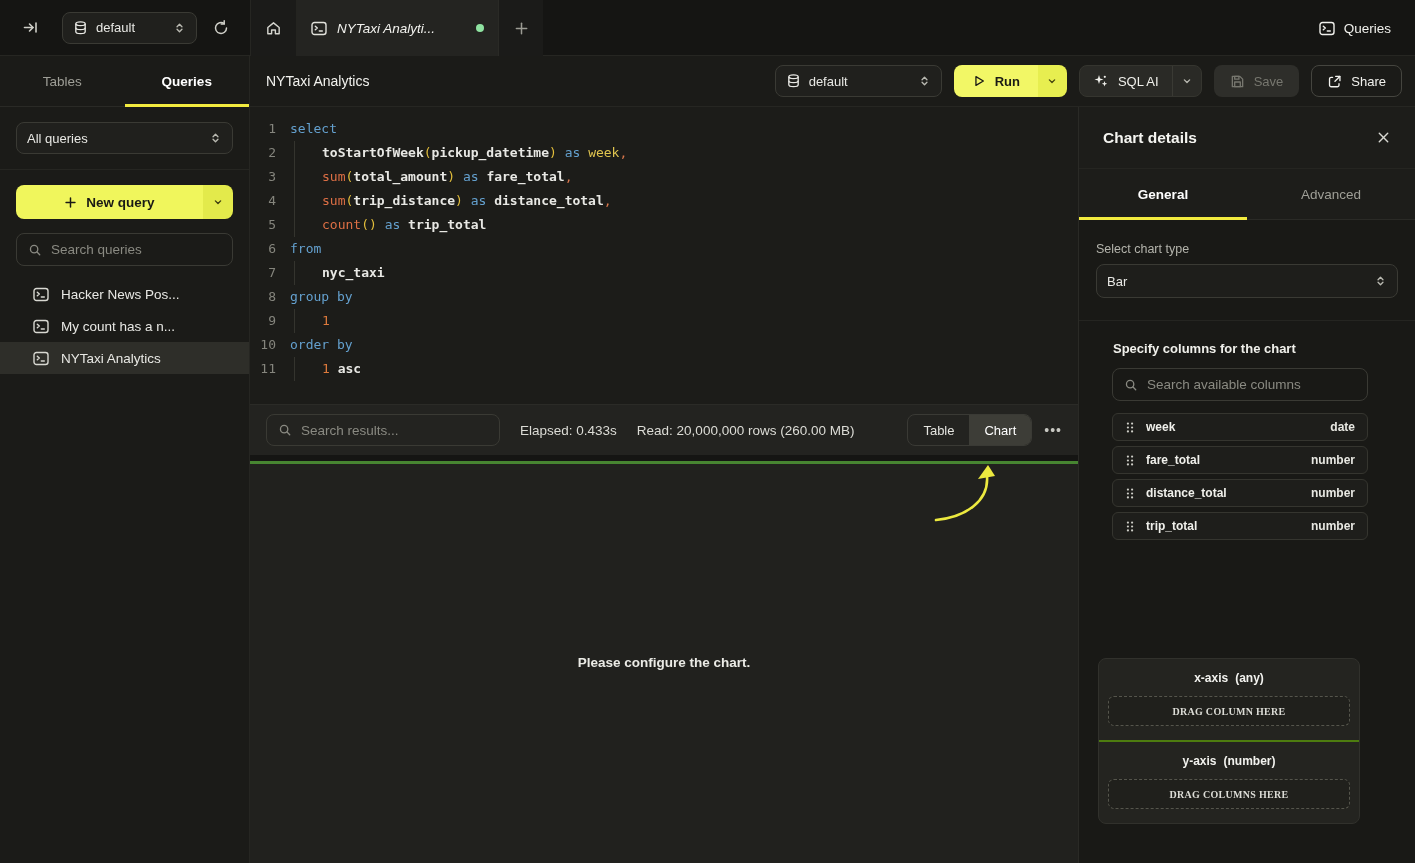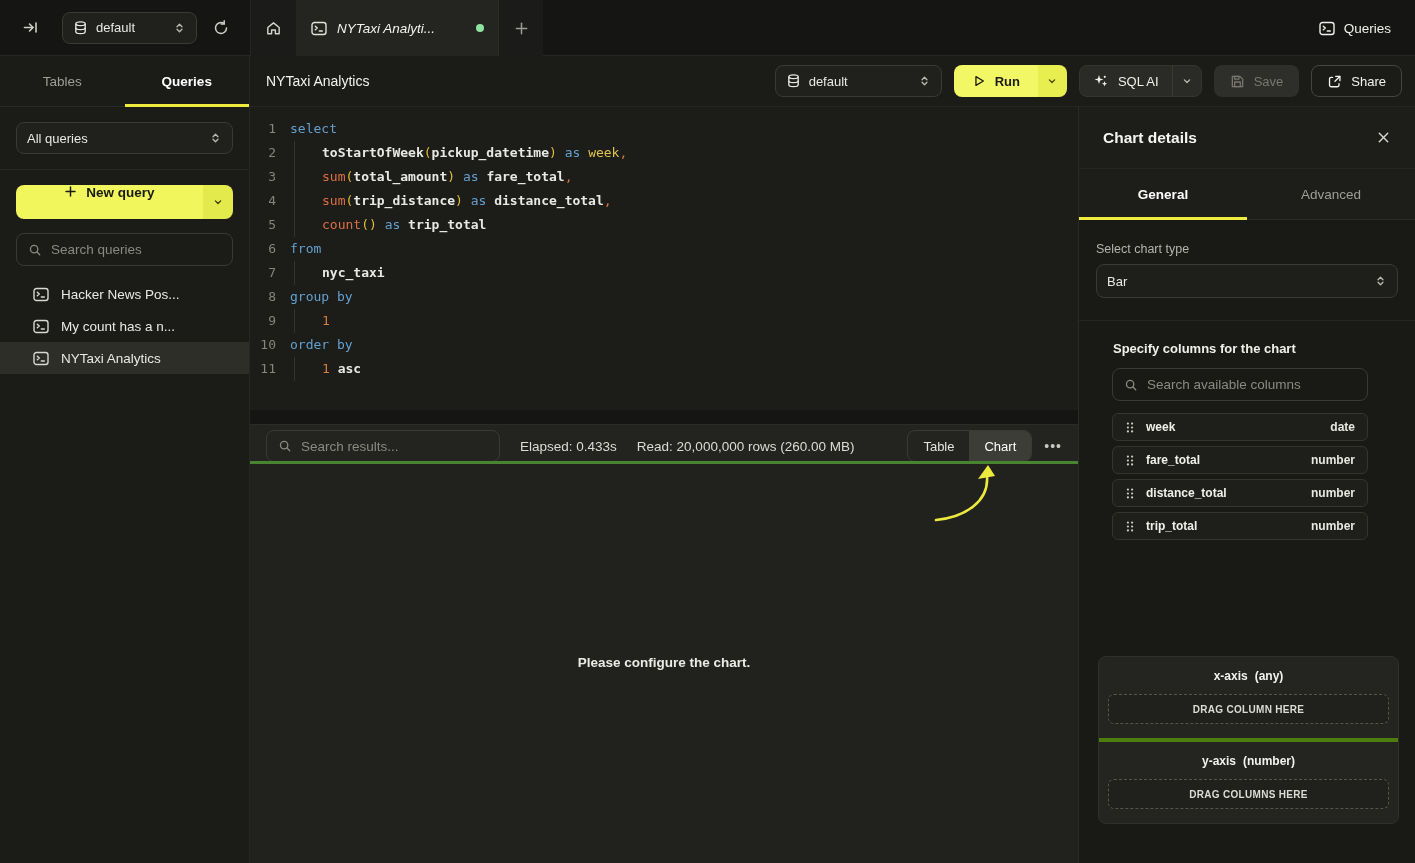--- a/index.html
+++ b/index.html
@@ -31,21 +31,21 @@
   .sidebar { position:absolute; left:0; top:56px; width:250px; height:807px;
     background:#1b1b18; border-right:1px solid #262622; }
   .sidebar-tabs { height:51px; display:flex; border-bottom:1px solid #2a2a26; }
   .side-tab { flex:1; display:flex; align-items:center; justify-content:center; font-size:13.5px;
     color:#9f9f97; cursor:pointer; position:relative; }
   .side-tab.active { color:#ffffff; font-weight:bold; }
   .side-tab.active::after { content:""; position:absolute; left:0; right:0; bottom:-1px; height:3px; background:#f2eb3f; }
   .sidebar .select { margin:15px 16px 0 16px; }
   .sidebar-divider { height:1px; background:#262622; margin-top:15px; }
   .new-query { display:flex; height:34px; margin:15px 16px 0 16px; border-radius:8px; overflow:hidden; cursor:pointer; }
-  .new-query .main { flex:1; display:flex; align-items:flex-start; justify-content:center; gap:9px;
+  .new-query .main { flex:1; display:flex; align-items:center; justify-content:center; gap:9px;
     background:#f0f65c; color:#191915; font-size:13.5px; font-weight:bold; }
   .new-query .chev { width:30px; display:flex; align-items:center; justify-content:center;
     background:#e3ea4b; color:#3c3c10; }
   .input { display:flex; align-items:center; gap:9px; height:33px; padding:0 11px;
     border:1px solid #3a3a34; border-radius:8px; color:#8a8a82; font-size:13.5px; background:transparent; }
   .sidebar .input { margin:14px 16px 0 16px; }
   .query-list { margin-top:12px; }
   .query-item { height:32px; display:flex; align-items:center; gap:12px; padding:0 12px 0 33px;
     font-size:13.5px; color:#ececе7; cursor:pointer; }
   .query-item.selected { background:#2e2e29; }
@@ -81,21 +81,21 @@
   .tk-kw  { color:#64a0ce; }
   .tk-fn  { color:#dd6f45; }
   .tk-br  { color:#e3be3b; }
   .tk-id  { color:#ececе8; font-weight:bold; }
   .tk-kw2 { color:#dfc44f; }
   .tk-punc{ color:#d9774c; }
   .tk-num { color:#dd7a3c; }
   .tk-pl  { color:#ececе8; }
 
   
-  .results-toolbar { position:absolute; left:250px; top:424px; width:828px; height:43px;
+  .results-toolbar { position:absolute; left:250px; top:404px; width:828px; height:51px;
     background:#232320; border-top:1px solid #2b2b27; display:flex; align-items:center; padding:0 16px; }
   .results-toolbar .input { width:234px; height:32px; margin:0; }
   .meta { font-size:13.5px; color:#dcdcd6; margin-left:20px; white-space:nowrap; }
   .segmented { margin-left:auto; display:flex; height:32px; border:1px solid #3a3a35; border-radius:8px;
     overflow:hidden; background:#26262200; }
   .segment { display:flex; align-items:center; padding:0 15px; font-size:13px; color:#e4e4df; cursor:pointer; }
   .segment.active { background:#3d3d37; color:#ffffff; }
   .more-btn { margin-left:12px; color:#c8c8c2; letter-spacing:1px; font-size:14px; cursor:pointer; }
 
   
@@ -123,30 +123,30 @@
   .panel-section-divider { height:1px; background:#252521; margin:22px -17px 0 -17px; }
   .section-label { margin:20px 0 0 17px; font-size:13px; font-weight:bold; color:#f0f0eb; }
   .panel-body .input { margin:12px 0 0 16px; width:256px; }
   .chips { margin:12px 0 0 16px; }
   .chip { width:256px; height:28px; display:flex; align-items:center; gap:11px; padding:0 12px;
     background:#1e1e1b; border:1px solid #35352f; border-radius:6px; margin-bottom:5px; cursor:grab; }
   .chip .cname { font-size:12px; font-weight:bold; color:#f0f0eb; }
   .chip .ctype { margin-left:auto; font-size:12px; font-weight:bold; color:#e8e8e2; }
   .chip .handle { color:#cfcfc8; display:flex; }
 
-  .axis-panel { position:absolute; left:19px; bottom:39px; width:301px;
+  .axis-panel { position:absolute; left:19px; bottom:39px; width:262px;
     background:#242420; border:1px solid #31312c; border-radius:8px; }
   .axis-section { padding:12px 9px 14px 9px; }
-  .axis-section + .axis-section { border-top:4px solid #4d7c0f; }
+  .axis-section + .axis-section { border-top:2px solid #4d7c0f; }
   .axis-label { text-align:center; font-size:12px; color:#f2f2ee; }
   .axis-label .axis-name { font-weight:bold; }
   .axis-label .axis-hint { font-weight:bold; margin-left:7px; }
   .dropzone { margin-top:11px; height:30px; border:1px dashed #55554c; border-radius:6px;
     display:flex; align-items:center; justify-content:center; background:#20201c;
-    font-size:10px; font-weight:bold; letter-spacing:.3px; color:#dcdcd6; }
+    font-size:10px; font-weight:bold; letter-spacing:.3px; color:#dcdcd6;font-family:Liberation Serif, serif; }
 </style>
 </head>
 <body>
 
 <div class="topbar">
   <span class="icon-btn" style="margin-left:14px;">
     <svg width="17" height="17" viewBox="0 0 17 17" fill="none" stroke="currentColor" stroke-width="1.6" stroke-linecap="round" stroke-linejoin="round">
       <line x1="2.5" y1="8.5" x2="11" y2="8.5"></line>
         <path d="M7.5 5 L11 8.5 L7.5 12"></path>
         <line x1="14" y1="4" x2="14" y2="13"></line>

